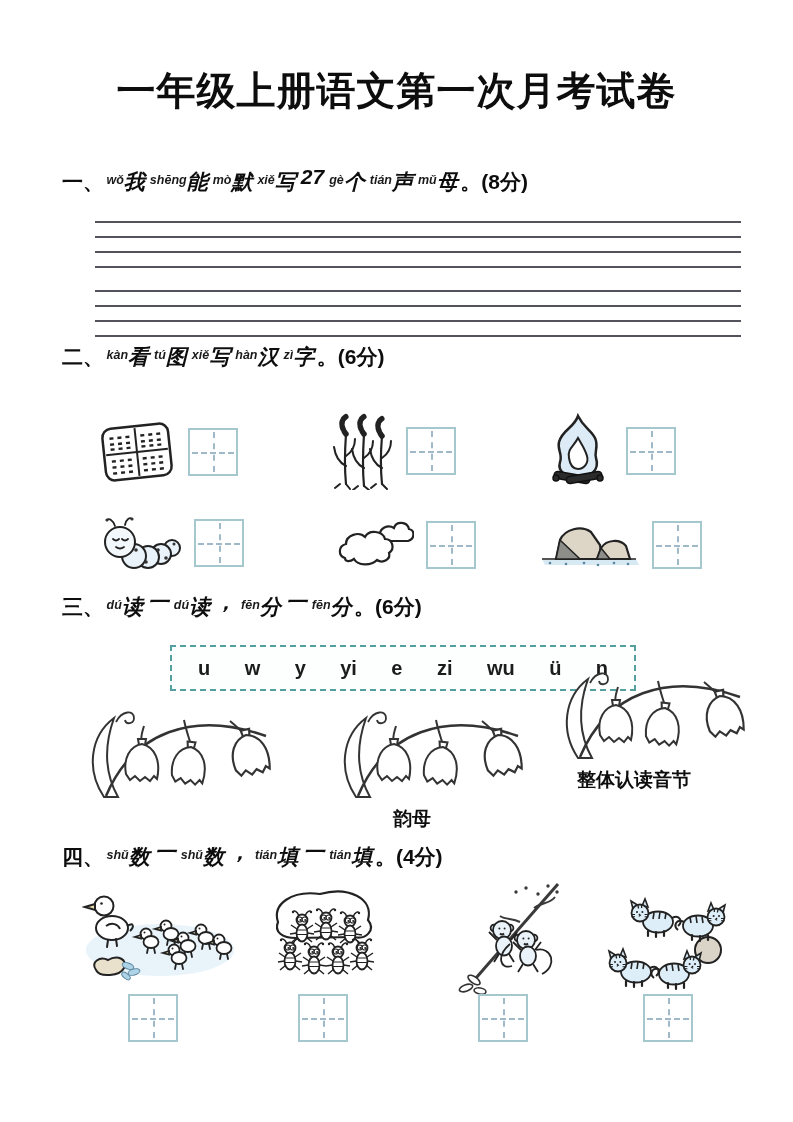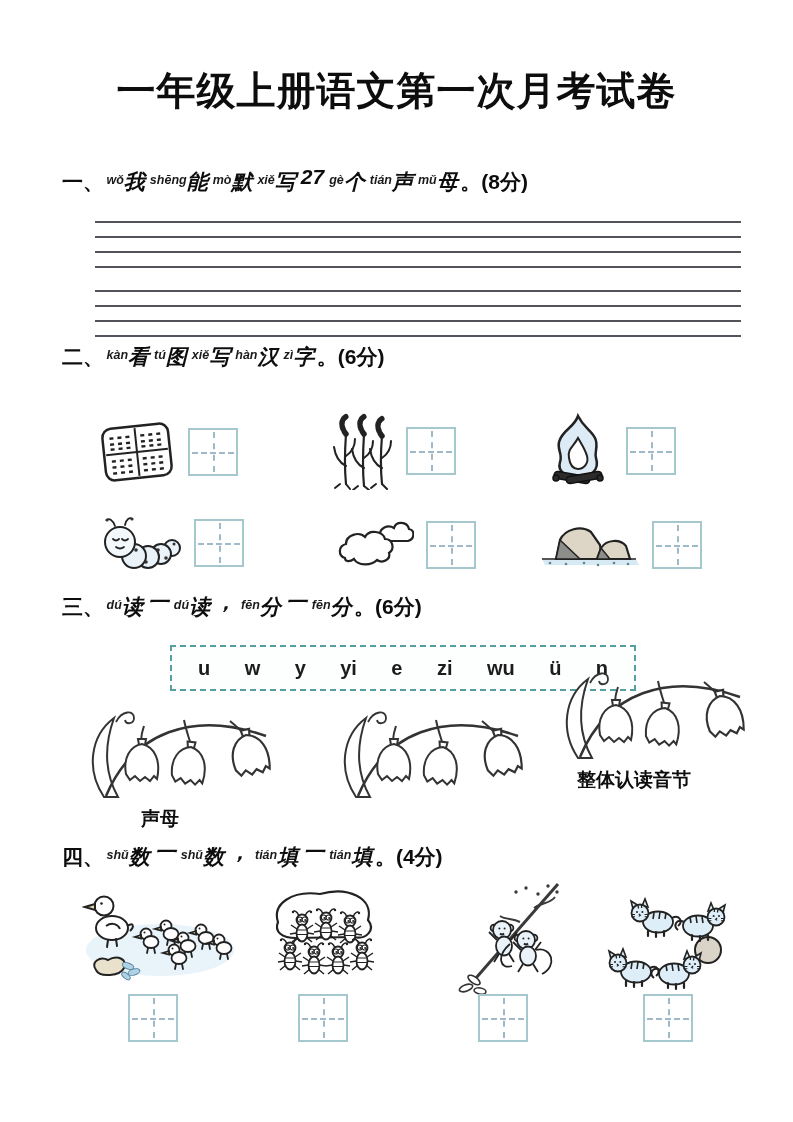--- a/index.html
+++ b/index.html
@@ -266,21 +266,20 @@
         <g transform="translate(113,45) rotate(6)">
           <path d="M-4,-5 L4,-5 L3,1 L-3,1 Z"></path>
           <path d="M0,0 C-12,2 -19,14 -16,30 L-12,36 L-7,32 L-2,37 L3,33 L8,37 L12,32 L15,35 C19,17 13,3 0,0 Z"></path>
         </g>
         <g transform="translate(168,33) rotate(-12) scale(1.08)">
           <path d="M-4,-5 L4,-5 L3,1 L-3,1 Z"></path>
           <path d="M0,0 C-12,2 -19,14 -16,30 L-12,36 L-7,32 L-2,37 L3,33 L8,37 L12,32 L15,35 C19,17 13,3 0,0 Z"></path>
         </g>
       </g>
     </svg>
-    <div class="flower-label">声母</div>
   </div>
 
   <div class="flower-block" style="left:330px;top:698px;">
     <svg width="200" height="100" viewBox="0 0 200 100">
       <path d="M26,95 C8,68 12,34 36,16 C26,44 26,70 40,95 Z" fill="#fff" stroke="#333" stroke-width="2"></path>
       <path d="M38,20 C44,8 56,8 56,16 C56,22 48,23 47,18" fill="none" stroke="#333" stroke-width="1.8"></path>
       <path d="M28,94 C55,30 115,8 188,34" fill="none" stroke="#333" stroke-width="2.5"></path>
       <g fill="#fff" stroke="#333" stroke-width="2">
         <path d="M66,24 C64,31 62,35 64,40" fill="none"></path>
         <path d="M106,18 C108,28 111,36 113,43" fill="none"></path>
@@ -292,20 +291,21 @@
         <g transform="translate(113,45) rotate(6)">
           <path d="M-4,-5 L4,-5 L3,1 L-3,1 Z"></path>
           <path d="M0,0 C-12,2 -19,14 -16,30 L-12,36 L-7,32 L-2,37 L3,33 L8,37 L12,32 L15,35 C19,17 13,3 0,0 Z"></path>
         </g>
         <g transform="translate(168,33) rotate(-12) scale(1.08)">
           <path d="M-4,-5 L4,-5 L3,1 L-3,1 Z"></path>
           <path d="M0,0 C-12,2 -19,14 -16,30 L-12,36 L-7,32 L-2,37 L3,33 L8,37 L12,32 L15,35 C19,17 13,3 0,0 Z"></path>
         </g>
       </g>
     </svg>
+    <div class="flower-label">韵母</div>
   </div>
 
   <div class="flower-block" style="left:552px;top:659px;">
     <svg width="200" height="100" viewBox="0 0 200 100">
       <path d="M26,95 C8,68 12,34 36,16 C26,44 26,70 40,95 Z" fill="#fff" stroke="#333" stroke-width="2"></path>
       <path d="M38,20 C44,8 56,8 56,16 C56,22 48,23 47,18" fill="none" stroke="#333" stroke-width="1.8"></path>
       <path d="M28,94 C55,30 115,8 188,34" fill="none" stroke="#333" stroke-width="2.5"></path>
       <g fill="#fff" stroke="#333" stroke-width="2">
         <path d="M66,24 C64,31 62,35 64,40" fill="none"></path>
         <path d="M106,18 C108,28 111,36 113,43" fill="none"></path>

